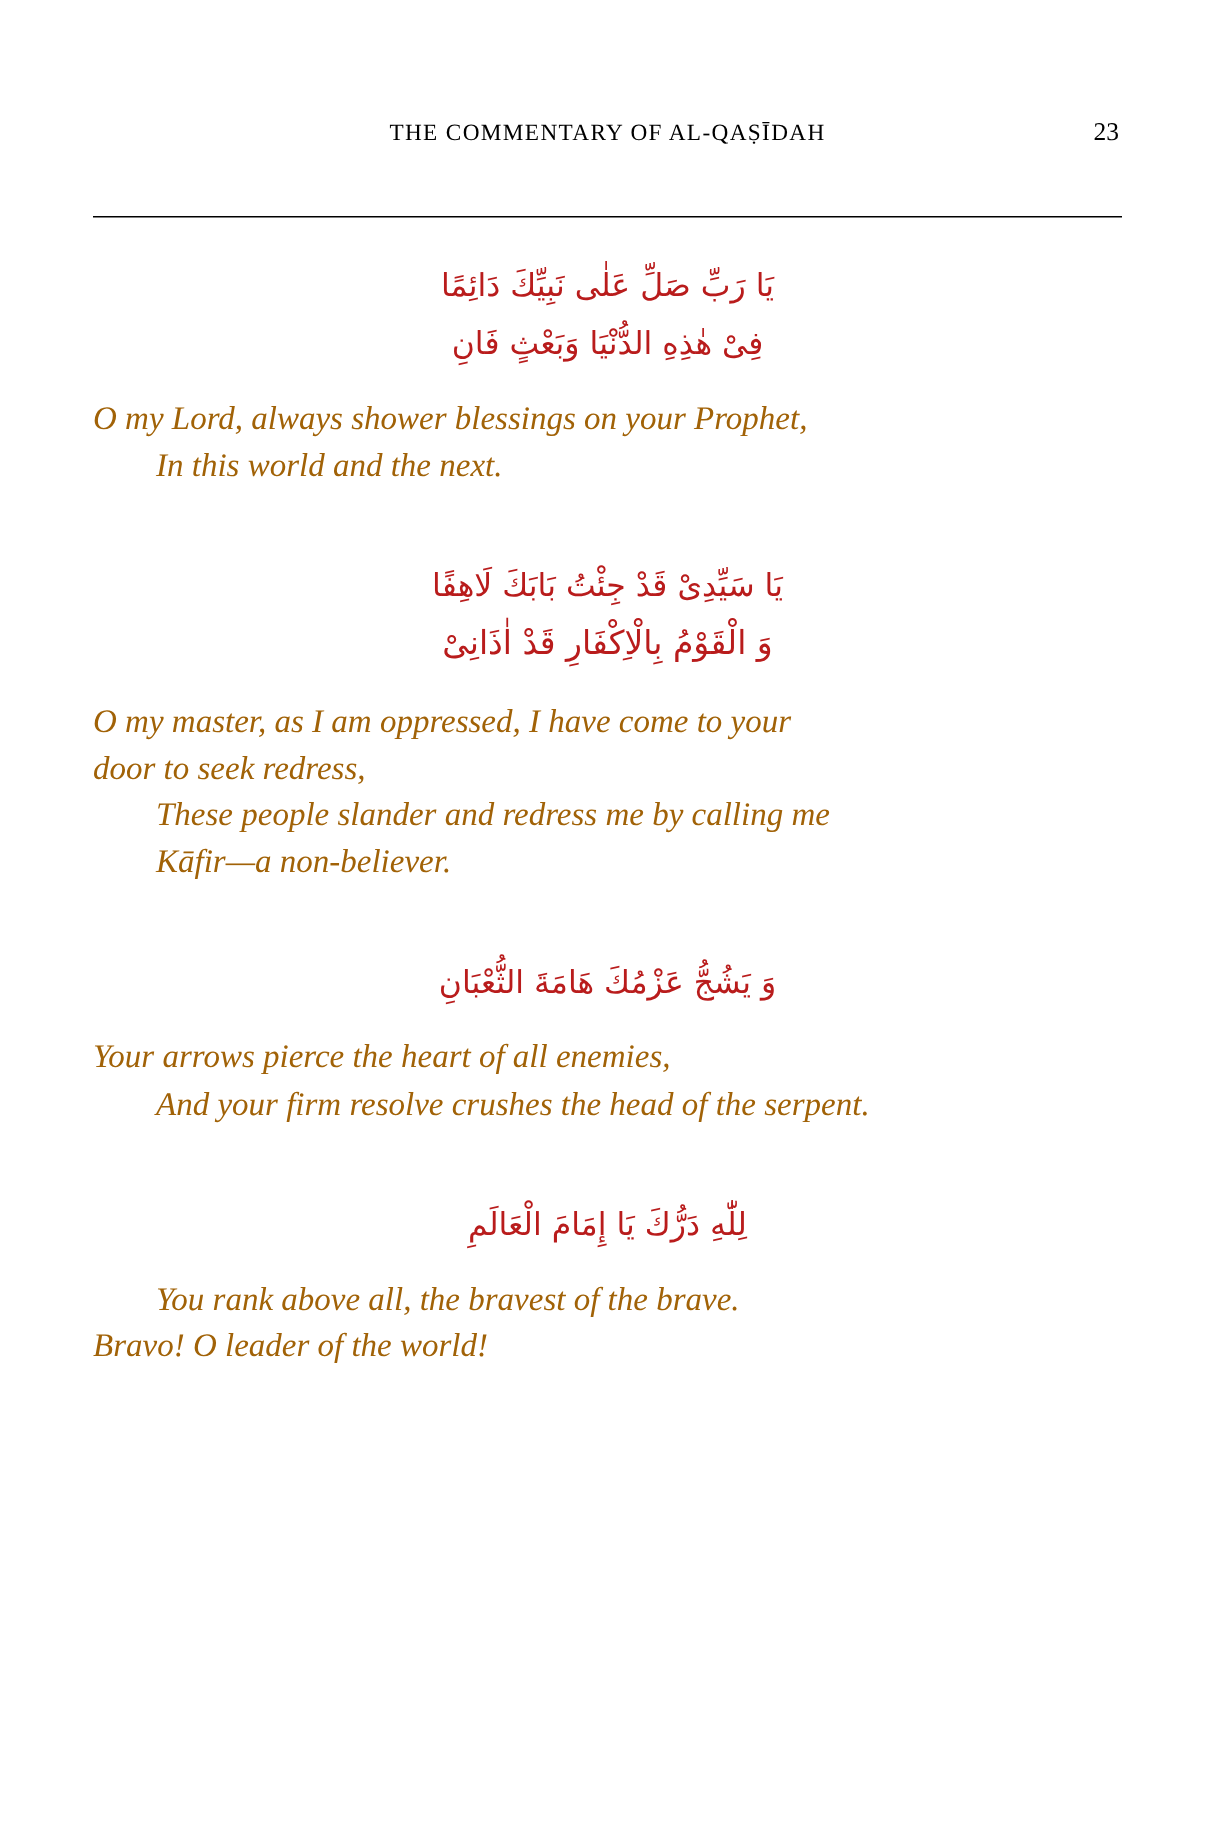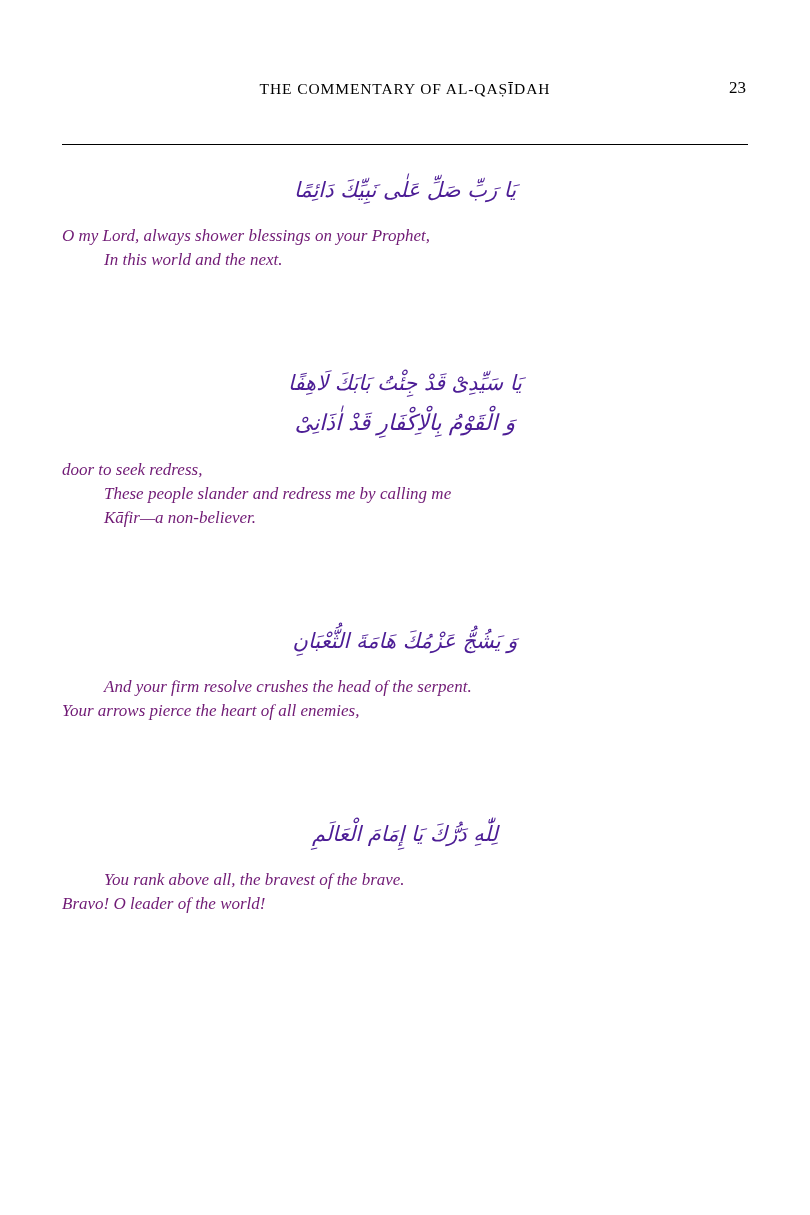--- a/index.html
+++ b/index.html
@@ -54,86 +54,87 @@
   .rule {
     border-top: 1.3px solid #000;
     margin-top: 26px;
     margin-bottom: 0;
   }
 
   
   .verse-block {
     margin-top: 26px;
   }
-  .verse-block.gap-large { margin-top: 92px; }
+  .verse-block.gap-large { margin-top: 46px; }
 
   .arabic {
     direction: rtl;
     text-align: center;
     font-family: "DejaVu Sans", sans-serif;
     font-size: 21px;
     line-height: 1.85;
-    color: #4c1d95;
+    color: #b91c1c;
     white-space: nowrap;
-    font-style: italic;
   }
   .arabic .ar-line { display: block; }
   .arabic .ar-line.small { font-size: 22px; }
 
   .translation {
     margin-top: 14px;
     font-family: "Liberation Serif", serif;
     font-style: italic;
-    font-size: 17px;
+    font-size: 22px;
     line-height: 1.42;
-    color: #701a75;
+    color: #a16207;
   }
   .translation .tr-line { display: block; }
   .translation .tr-line.indent { padding-left: 42px; }
 </style>
 </head>
 <body>
 
 <div class="page">
 
   <div class="running-head">
     <div class="rh-title">The Commentary of al-Qaṣīdah</div>
     <div class="rh-page">23</div>
   </div>
   <div class="rule"></div>
 
   <div class="verse-block">
     <div class="arabic">
       <span class="ar-line">يَا رَبِّ صَلِّ عَلٰى نَبِيِّكَ دَائِمًا</span>
+      <span class="ar-line">فِىْ هٰذِهِ الدُّنْيَا وَبَعْثٍ فَانِ</span>
     </div>
     <div class="translation">
       <span class="tr-line">O my Lord, always shower blessings on your Prophet,</span>
       <span class="tr-line indent">In this world and the next.</span>
     </div>
   </div>
 
   <div class="verse-block gap-large">
     <div class="arabic">
       <span class="ar-line">يَا سَيِّدِىْ قَدْ جِئْتُ بَابَكَ لَاهِفًا</span>
       <span class="ar-line small">وَ الْقَوْمُ بِالْاِكْفَارِ قَدْ اٰذَانِىْ</span>
     </div>
     <div class="translation">
+      <span class="tr-line">O my master, as I am oppressed, I have come to your</span>
       <span class="tr-line">door to seek redress,</span>
       <span class="tr-line indent">These people slander and redress me by calling me</span>
       <span class="tr-line indent">Kāfir—a non-believer.</span>
     </div>
   </div>
 
   <div class="verse-block gap-large">
     <div class="arabic">
       <span class="ar-line">وَ يَشُجُّ عَزْمُكَ هَامَةَ الثُّعْبَانِ</span>
     </div>
     <div class="translation">
+      <span class="tr-line">Your arrows pierce the heart of all enemies,</span>
       <span class="tr-line indent">And your firm resolve crushes the head of the serpent.</span>
-      <span class="tr-line">Your arrows pierce the heart of all enemies,</span>
     </div>
   </div>
 
   <div class="verse-block gap-large">
     <div class="arabic">
       <span class="ar-line">لِلّٰهِ  دَرُّكَ يَا إِمَامَ الْعَالَمِ</span>
     </div>
     <div class="translation">
       <span class="tr-line indent">You rank above all, the bravest of the brave.</span>
       <span class="tr-line">Bravo! O leader of the world!</span>

